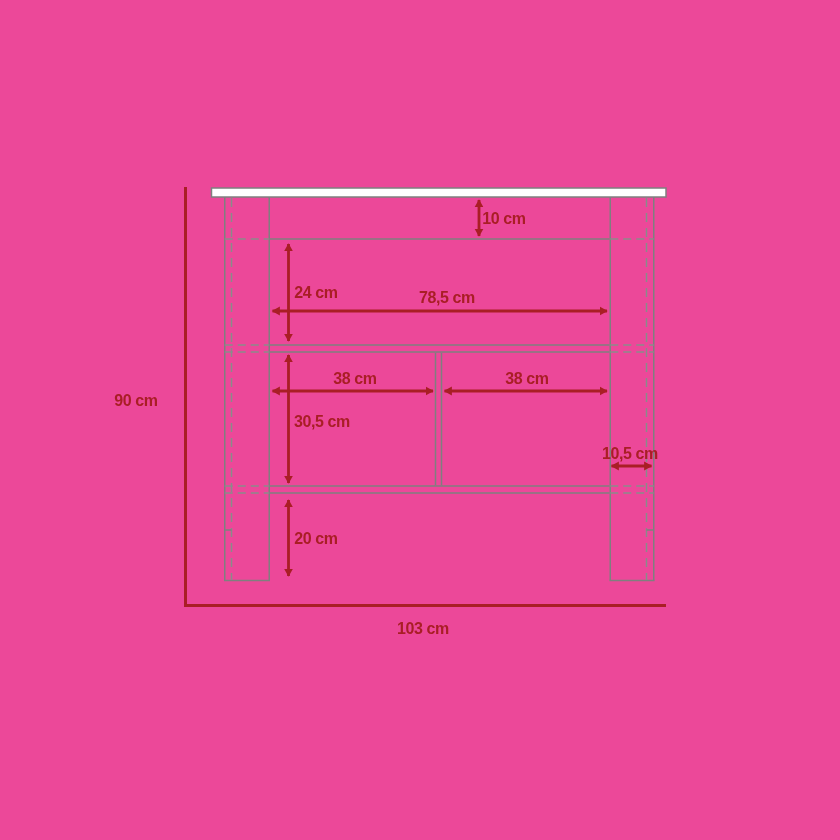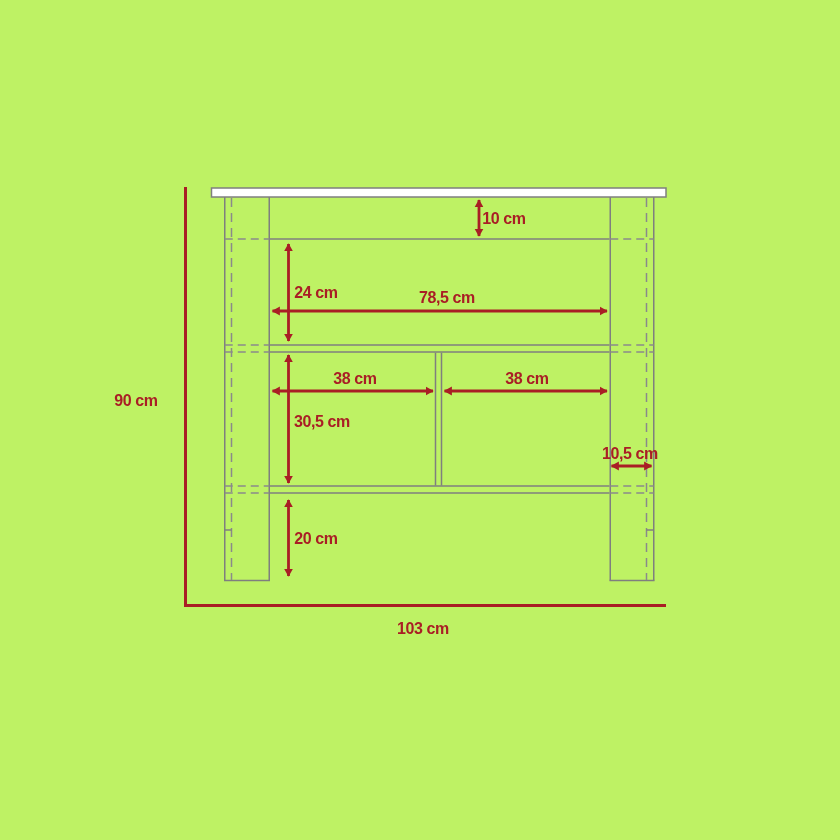--- a/index.html
+++ b/index.html
@@ -1,19 +1,19 @@
 <!DOCTYPE html>
 <html><head>
 <meta charset="utf-8">
 <style>
   html,body{margin:0;padding:0;background:#ffffff;}
   .stage{
     position:relative;
     width:840px;height:840px;
-    background:#bef264;
+    background:#ec4899;
     overflow:hidden;
     font-family:"Liberation Sans", sans-serif;
   }
   svg{display:block;}
   .outline{stroke:#7f7f7f;stroke-width:1.5;fill:none;}
   .outline-dashed{stroke:#8a8a8a;stroke-width:1.5;fill:none;stroke-dasharray:9 6;}
   .outline-dashed-h{stroke:#8a8a8a;stroke-width:1.5;fill:none;stroke-dasharray:8 5;}
   .board{fill:#ffffff;stroke:#7f7f7f;stroke-width:1.5;}
   .dimline{stroke:#a91e25;stroke-width:3;fill:none;}
   .dimarrow{stroke:#a91e25;stroke-width:2.8;fill:none;}

